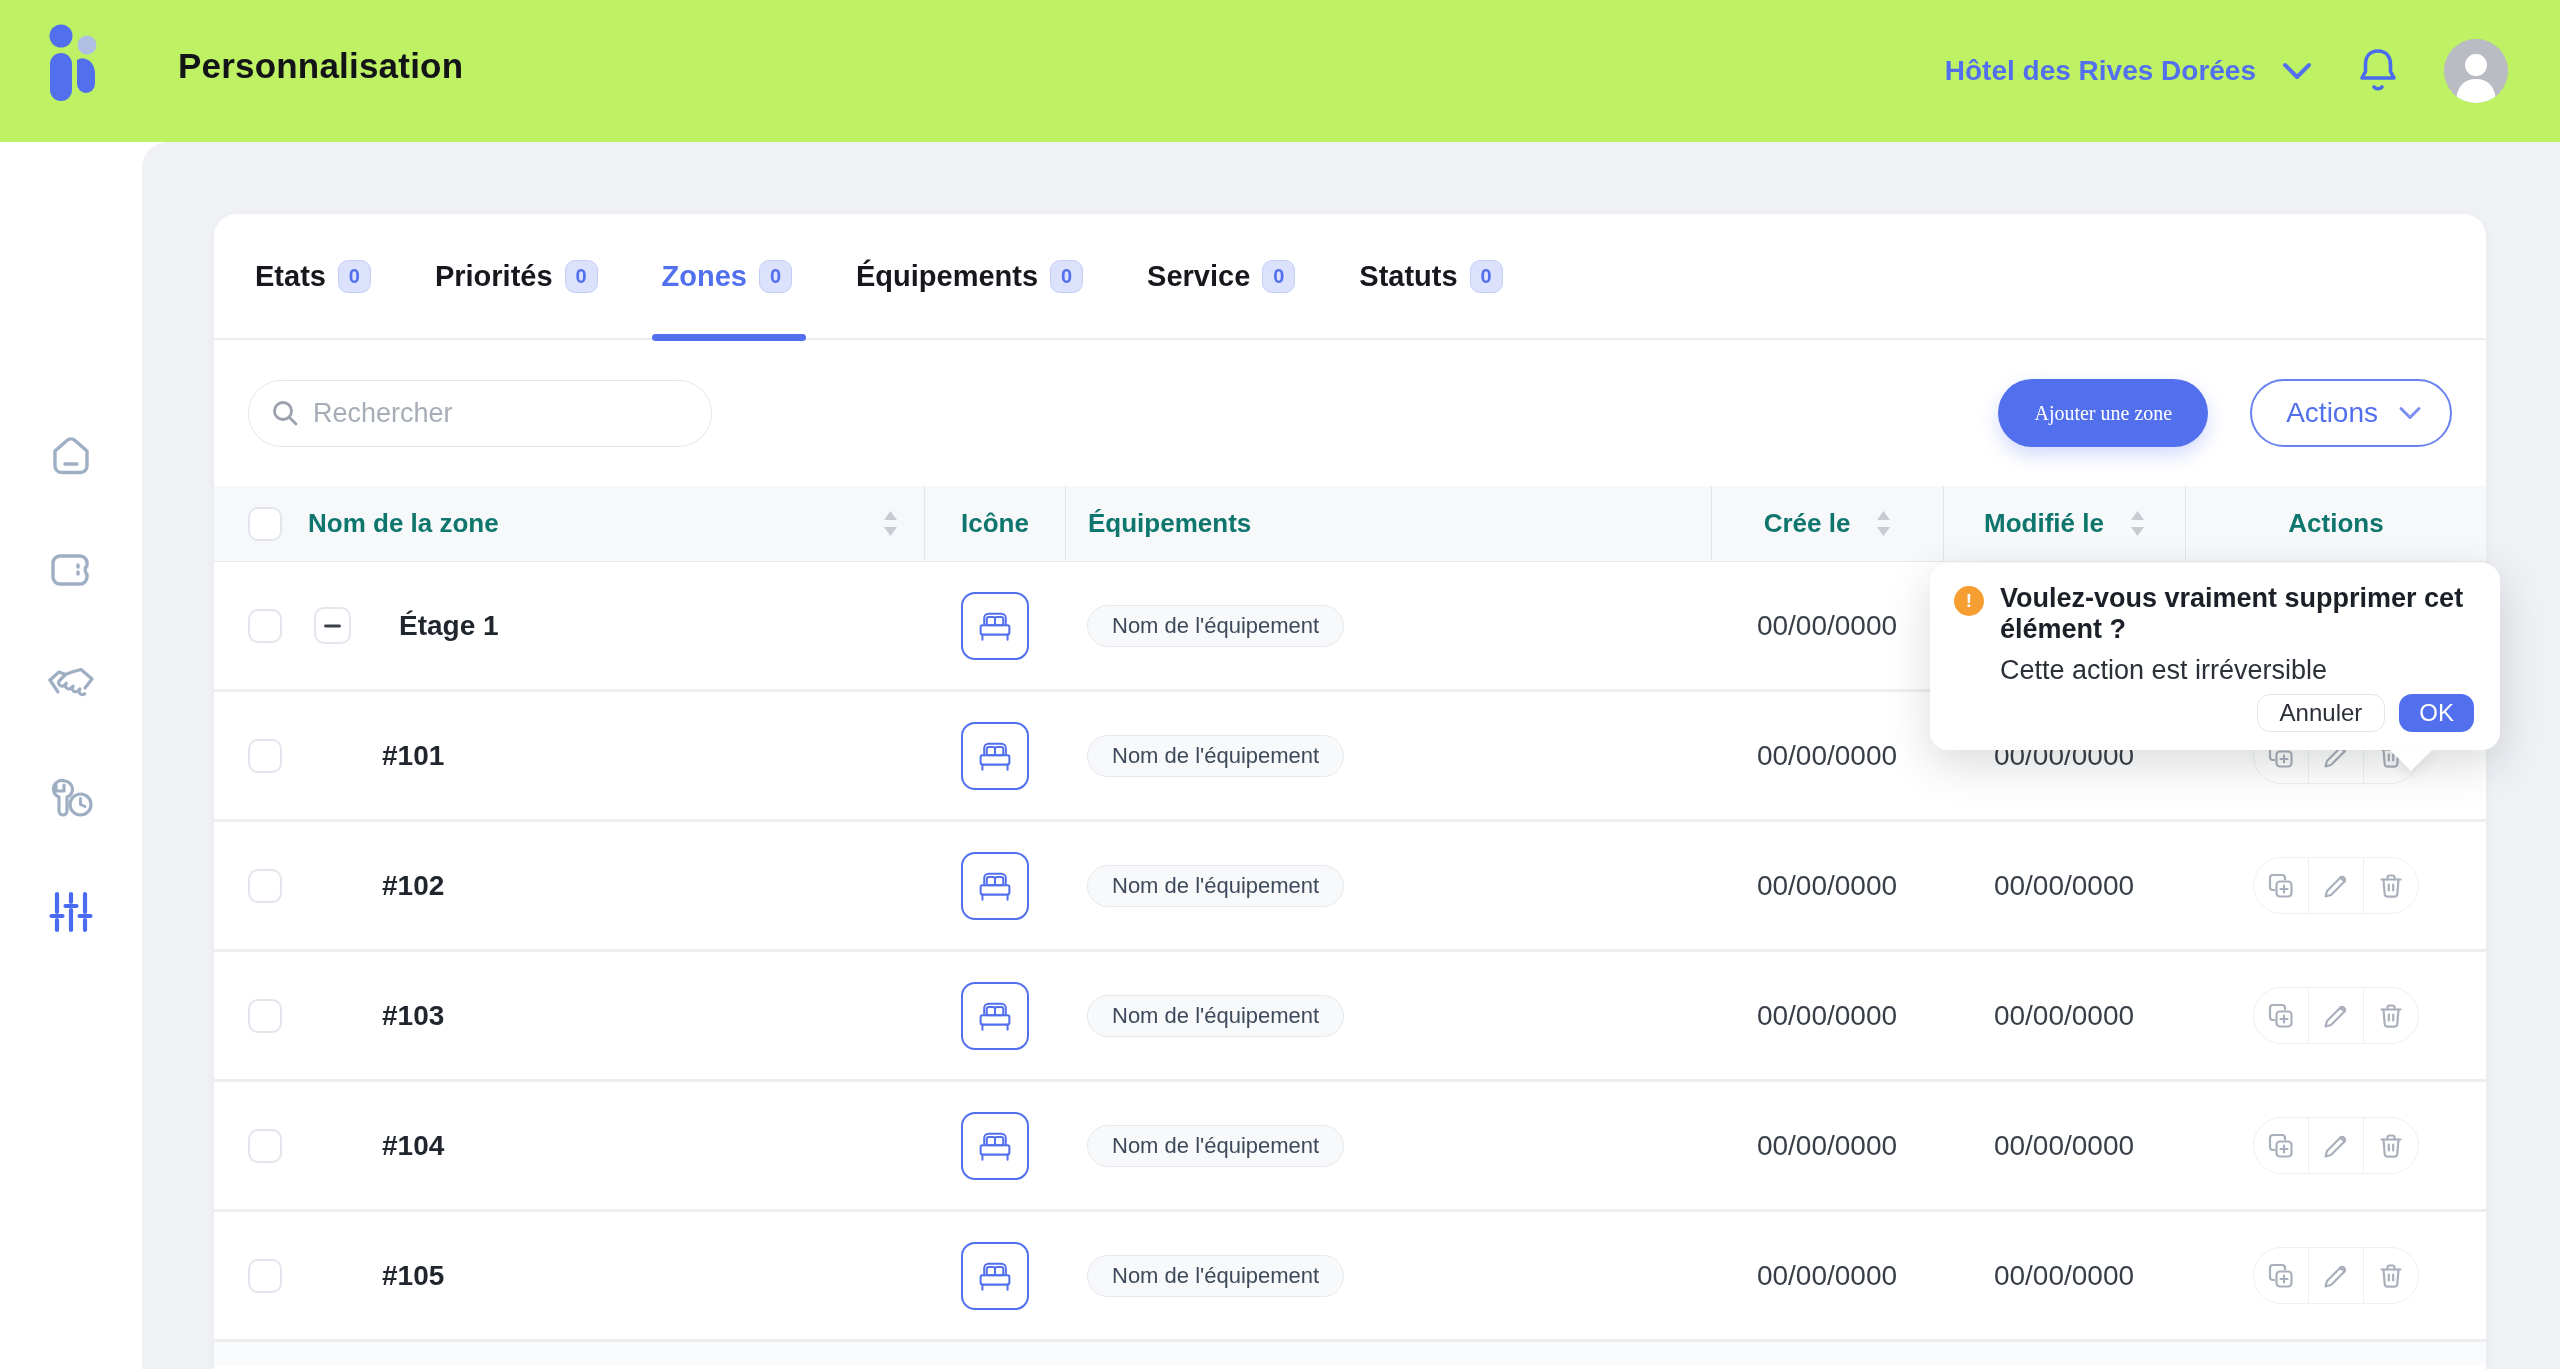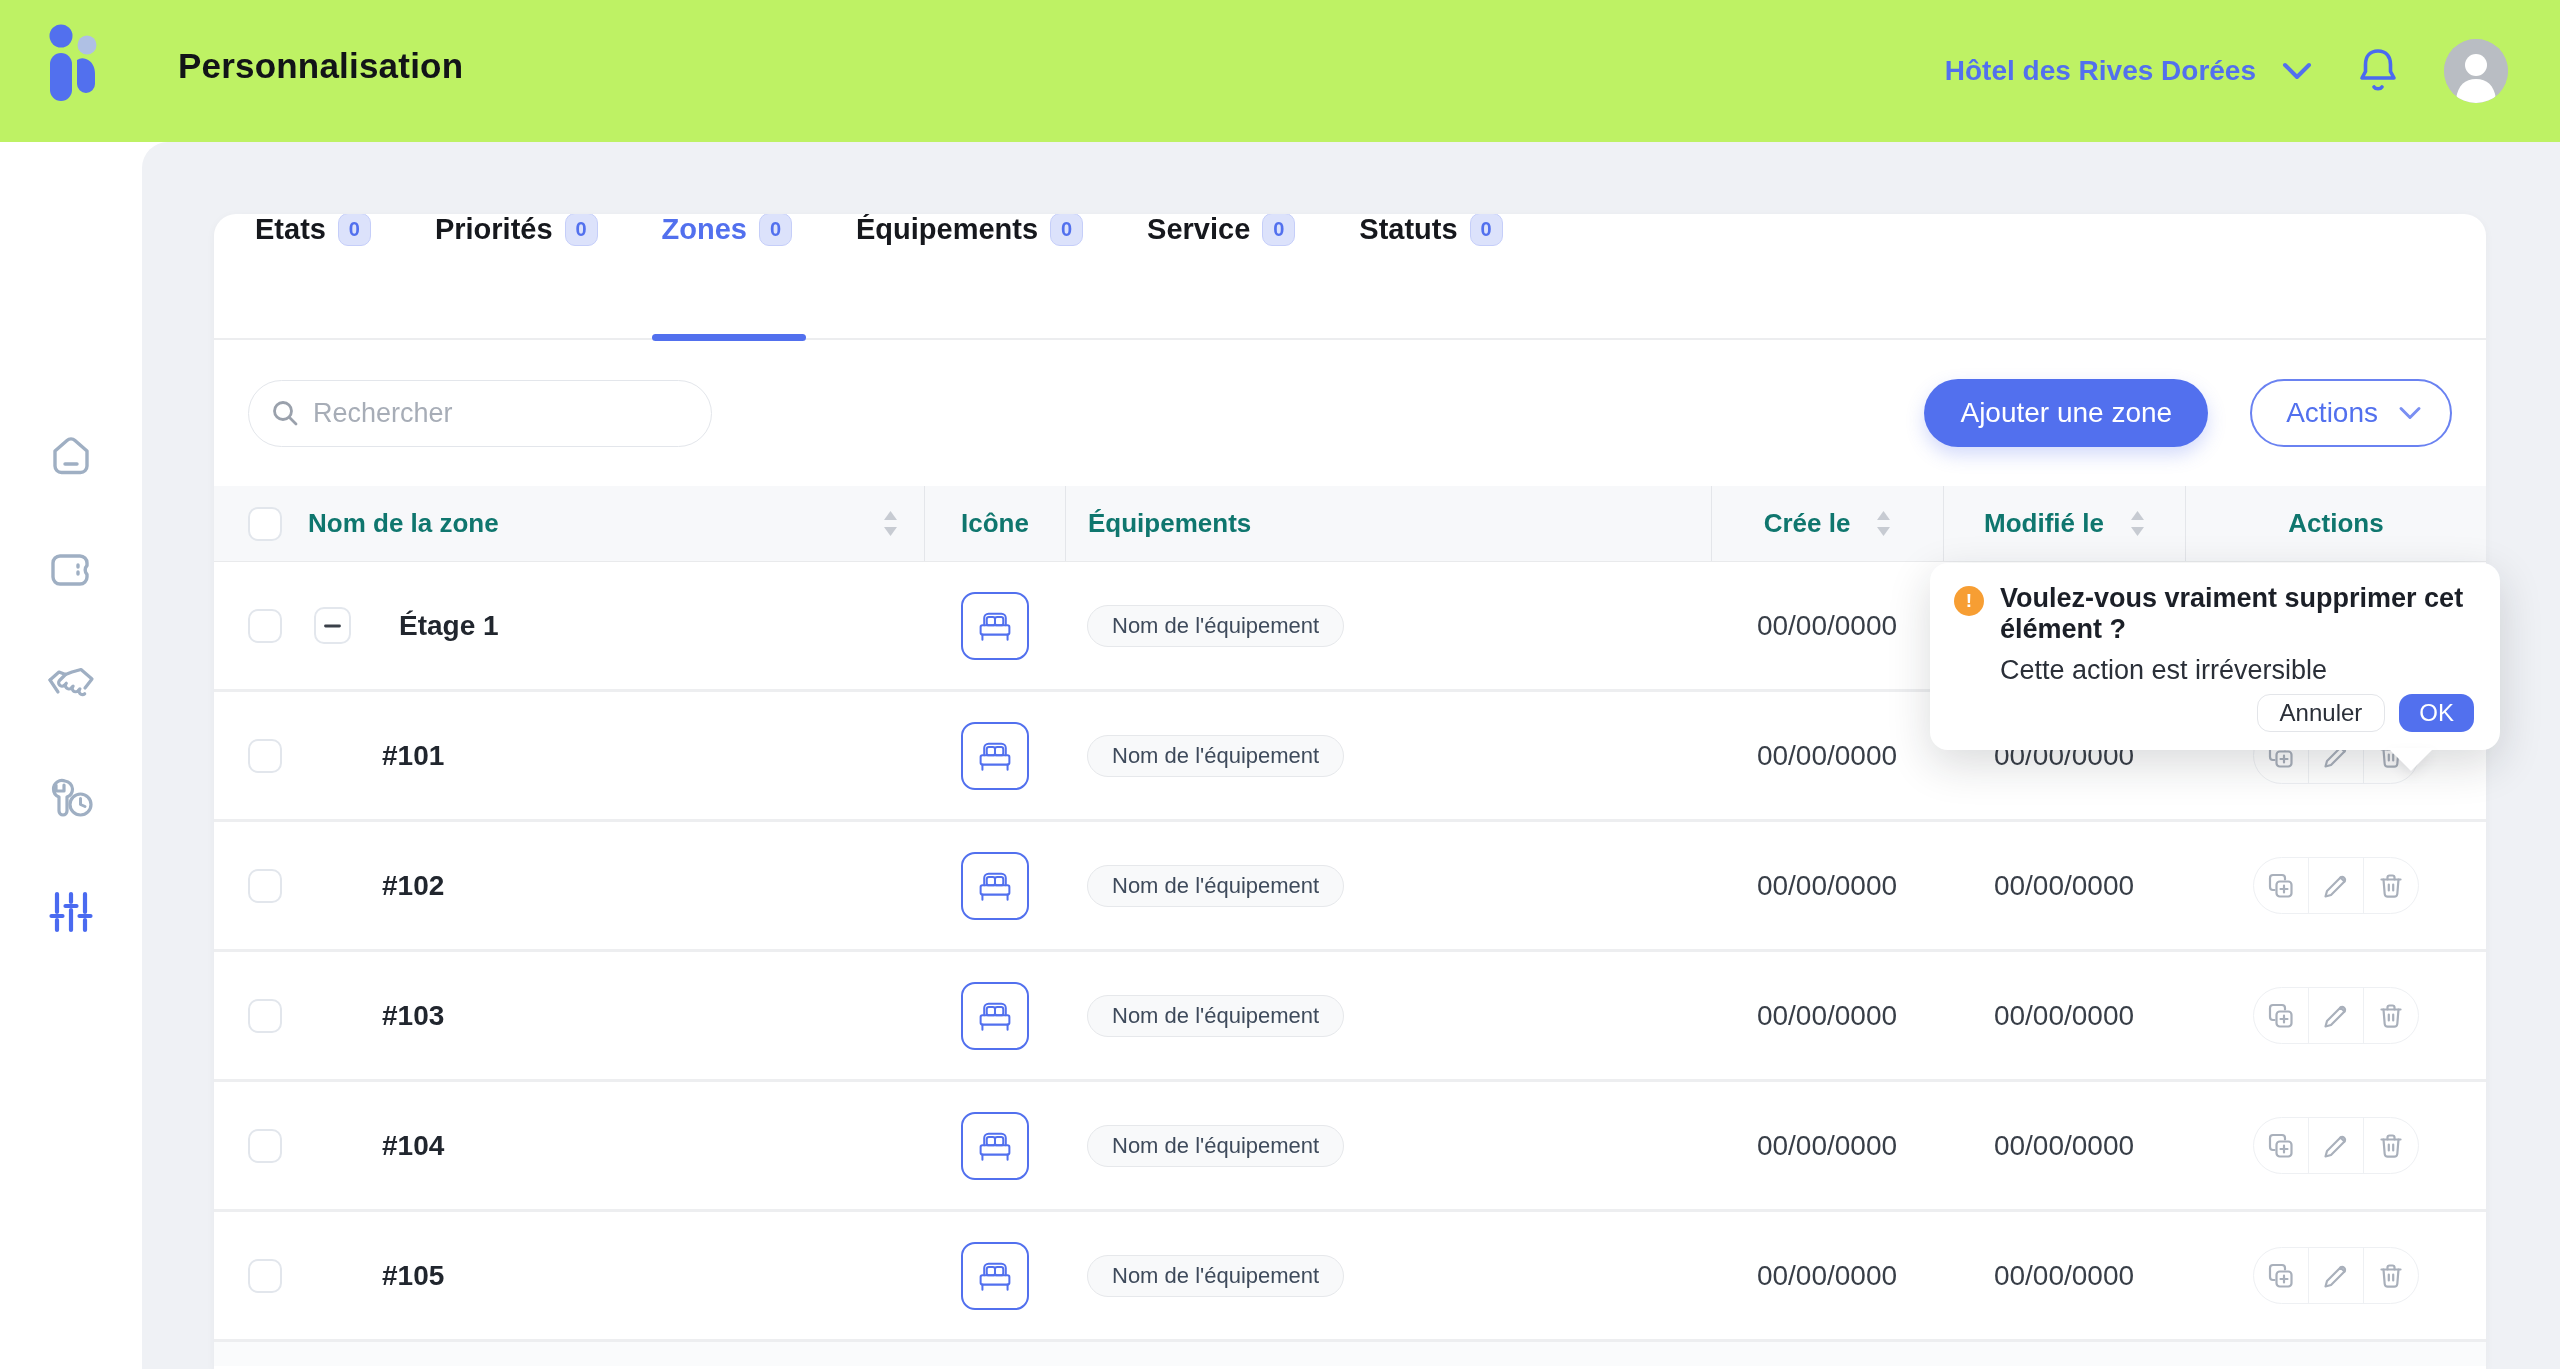--- a/index.html
+++ b/index.html
@@ -33,40 +33,40 @@
 
   
   .content { position:absolute; left:142px; top:142px; right:0; bottom:0; background:var(--page-bg);
              border-top-left-radius:26px; }
   .card { position:absolute; left:72px; top:72px; width:2272px; bottom:-2px; background:#fff;
           border-radius:22px 22px 0 0; box-shadow:0 2px 10px rgba(25,32,56,.04); overflow:hidden; }
 
   
   .tabbar { height:126px; display:flex; align-items:center; gap:64px; padding-left:41px;
             border-bottom:2px solid #ECEDEF; }
-  .tab { position:relative; height:126px; display:flex; align-items:flex-start; gap:12px; background:none; border:none;
+  .tab { position:relative; height:126px; display:flex; align-items:center; gap:12px; background:none; border:none;
          cursor:pointer; font-family:inherit; font-size:29px; font-weight:600; color:#16181D; }
   .tab .badge { min-width:33px; height:33px; padding:0 6px; border-radius:10px; background:var(--badge-bg);
                 border:1.5px solid var(--badge-border); color:var(--primary); font-size:20px; font-weight:600;
                 display:flex; align-items:center; justify-content:center; }
   .tab .tab-underline { display:none; }
   .tab.active { color:var(--primary); }
   .tab.active .tab-underline { display:block; position:absolute; left:-10px; right:-14px; bottom:-2px; height:7px;
                                border-radius:4px; background:var(--primary); }
 
   
   .toolbar { height:146px; display:flex; align-items:center; padding:0 34px; }
   .search { width:464px; height:67px; border:1.7px solid #E3E6EB; border-radius:34px; display:flex;
             align-items:center; padding:0 20px; gap:12px; background:#fff; }
   .search input { border:none; outline:none; flex:1; font-size:27px; font-family:inherit; color:#333;
                   background:transparent; }
   .search input::placeholder { color:#A7ADB7; }
   .toolbar-right { margin-left:auto; display:flex; gap:42px; align-items:center; }
   .btn-primary { height:68px; padding:0 36px; border:none; border-radius:34px; background:var(--primary);
-                 color:#fff; font-size:28px; font-weight:500; font-family:Liberation Sans, sans-serif; cursor:pointer;
+                 color:#fff; font-size:20px; font-weight:500; font-family:Liberation Serif, serif; cursor:pointer;
                  box-shadow:0 8px 18px rgba(82,112,238,.25); }
   .btn-outline { height:68px; padding:0 28px 0 34px; border:2px solid #6A82F1; border-radius:34px; background:#fff;
                  color:var(--primary); font-size:28px; font-weight:500; font-family:inherit; cursor:pointer;
                  display:flex; align-items:center; gap:20px; }
 
   
   .tgrid { display:grid; grid-template-columns:710px 141px 646px 232px 242px 301px; }
   .thead { height:76px; background:var(--head-bg); border-bottom:1px solid #E9EAEC; }
   .thead > div { display:flex; align-items:center; font-size:26px; font-weight:700; color:#0f766e; }
   .thead > div + div { border-left:1.5px solid #E4E6EA; }

